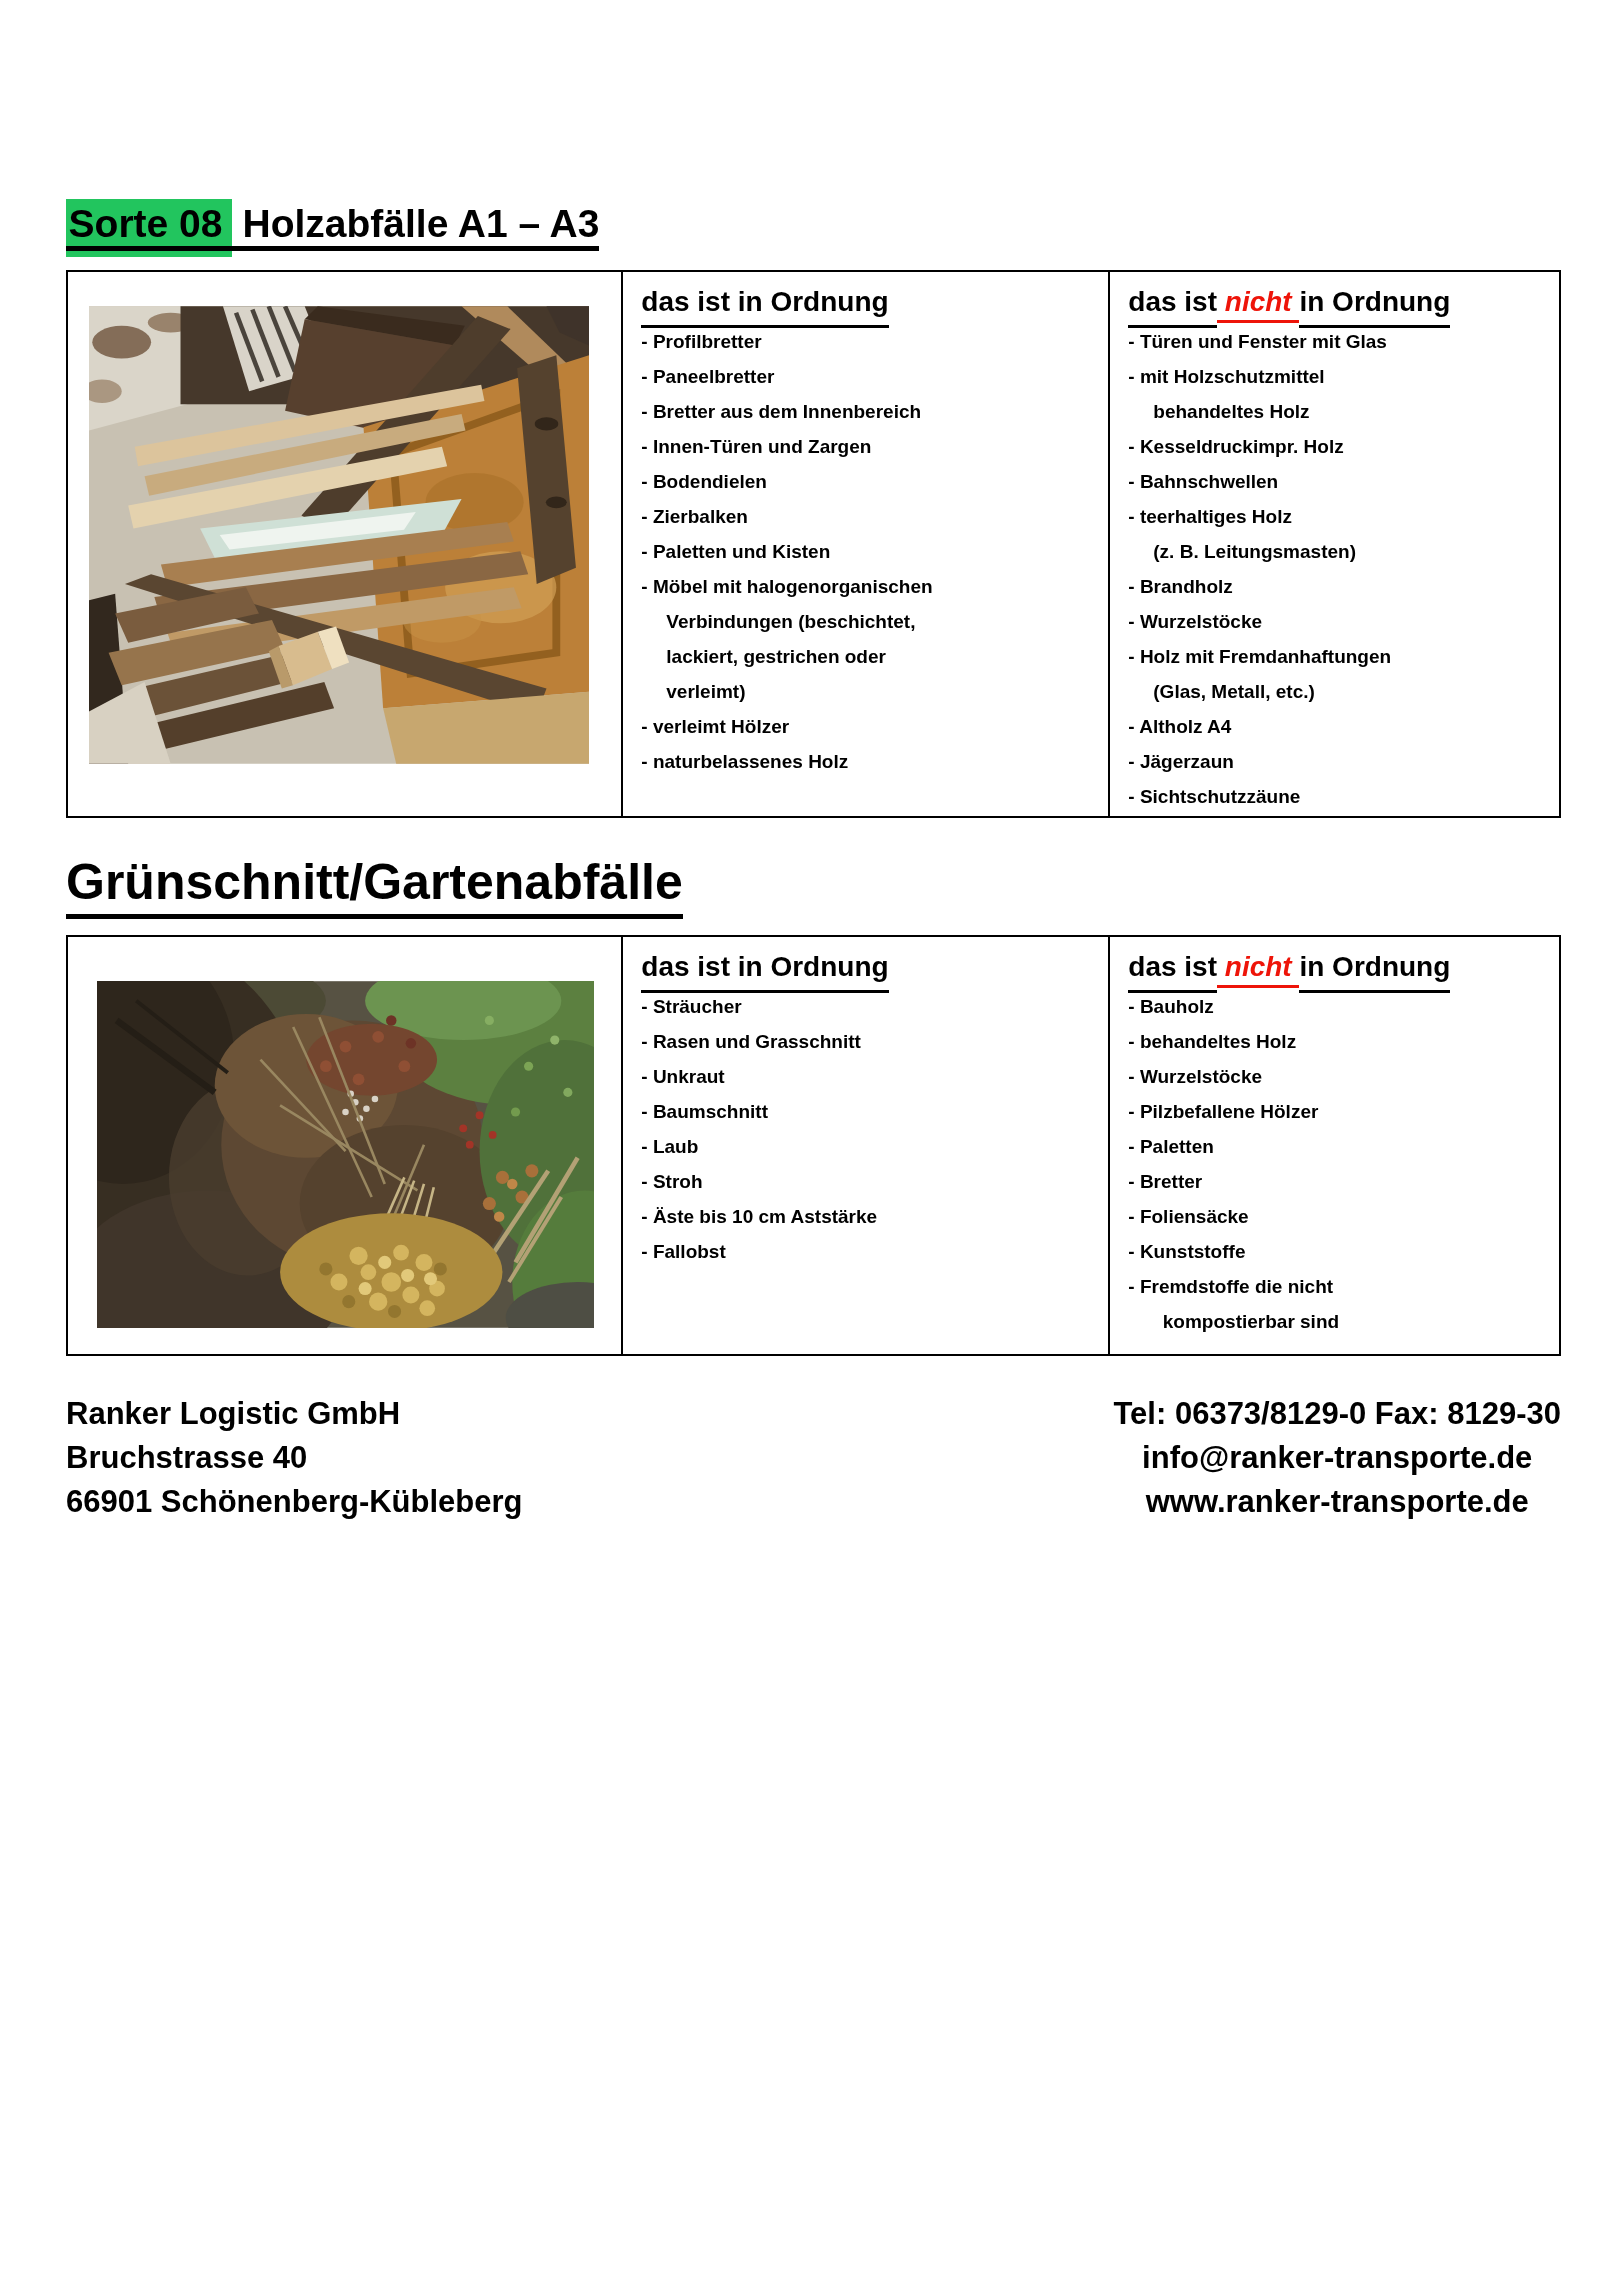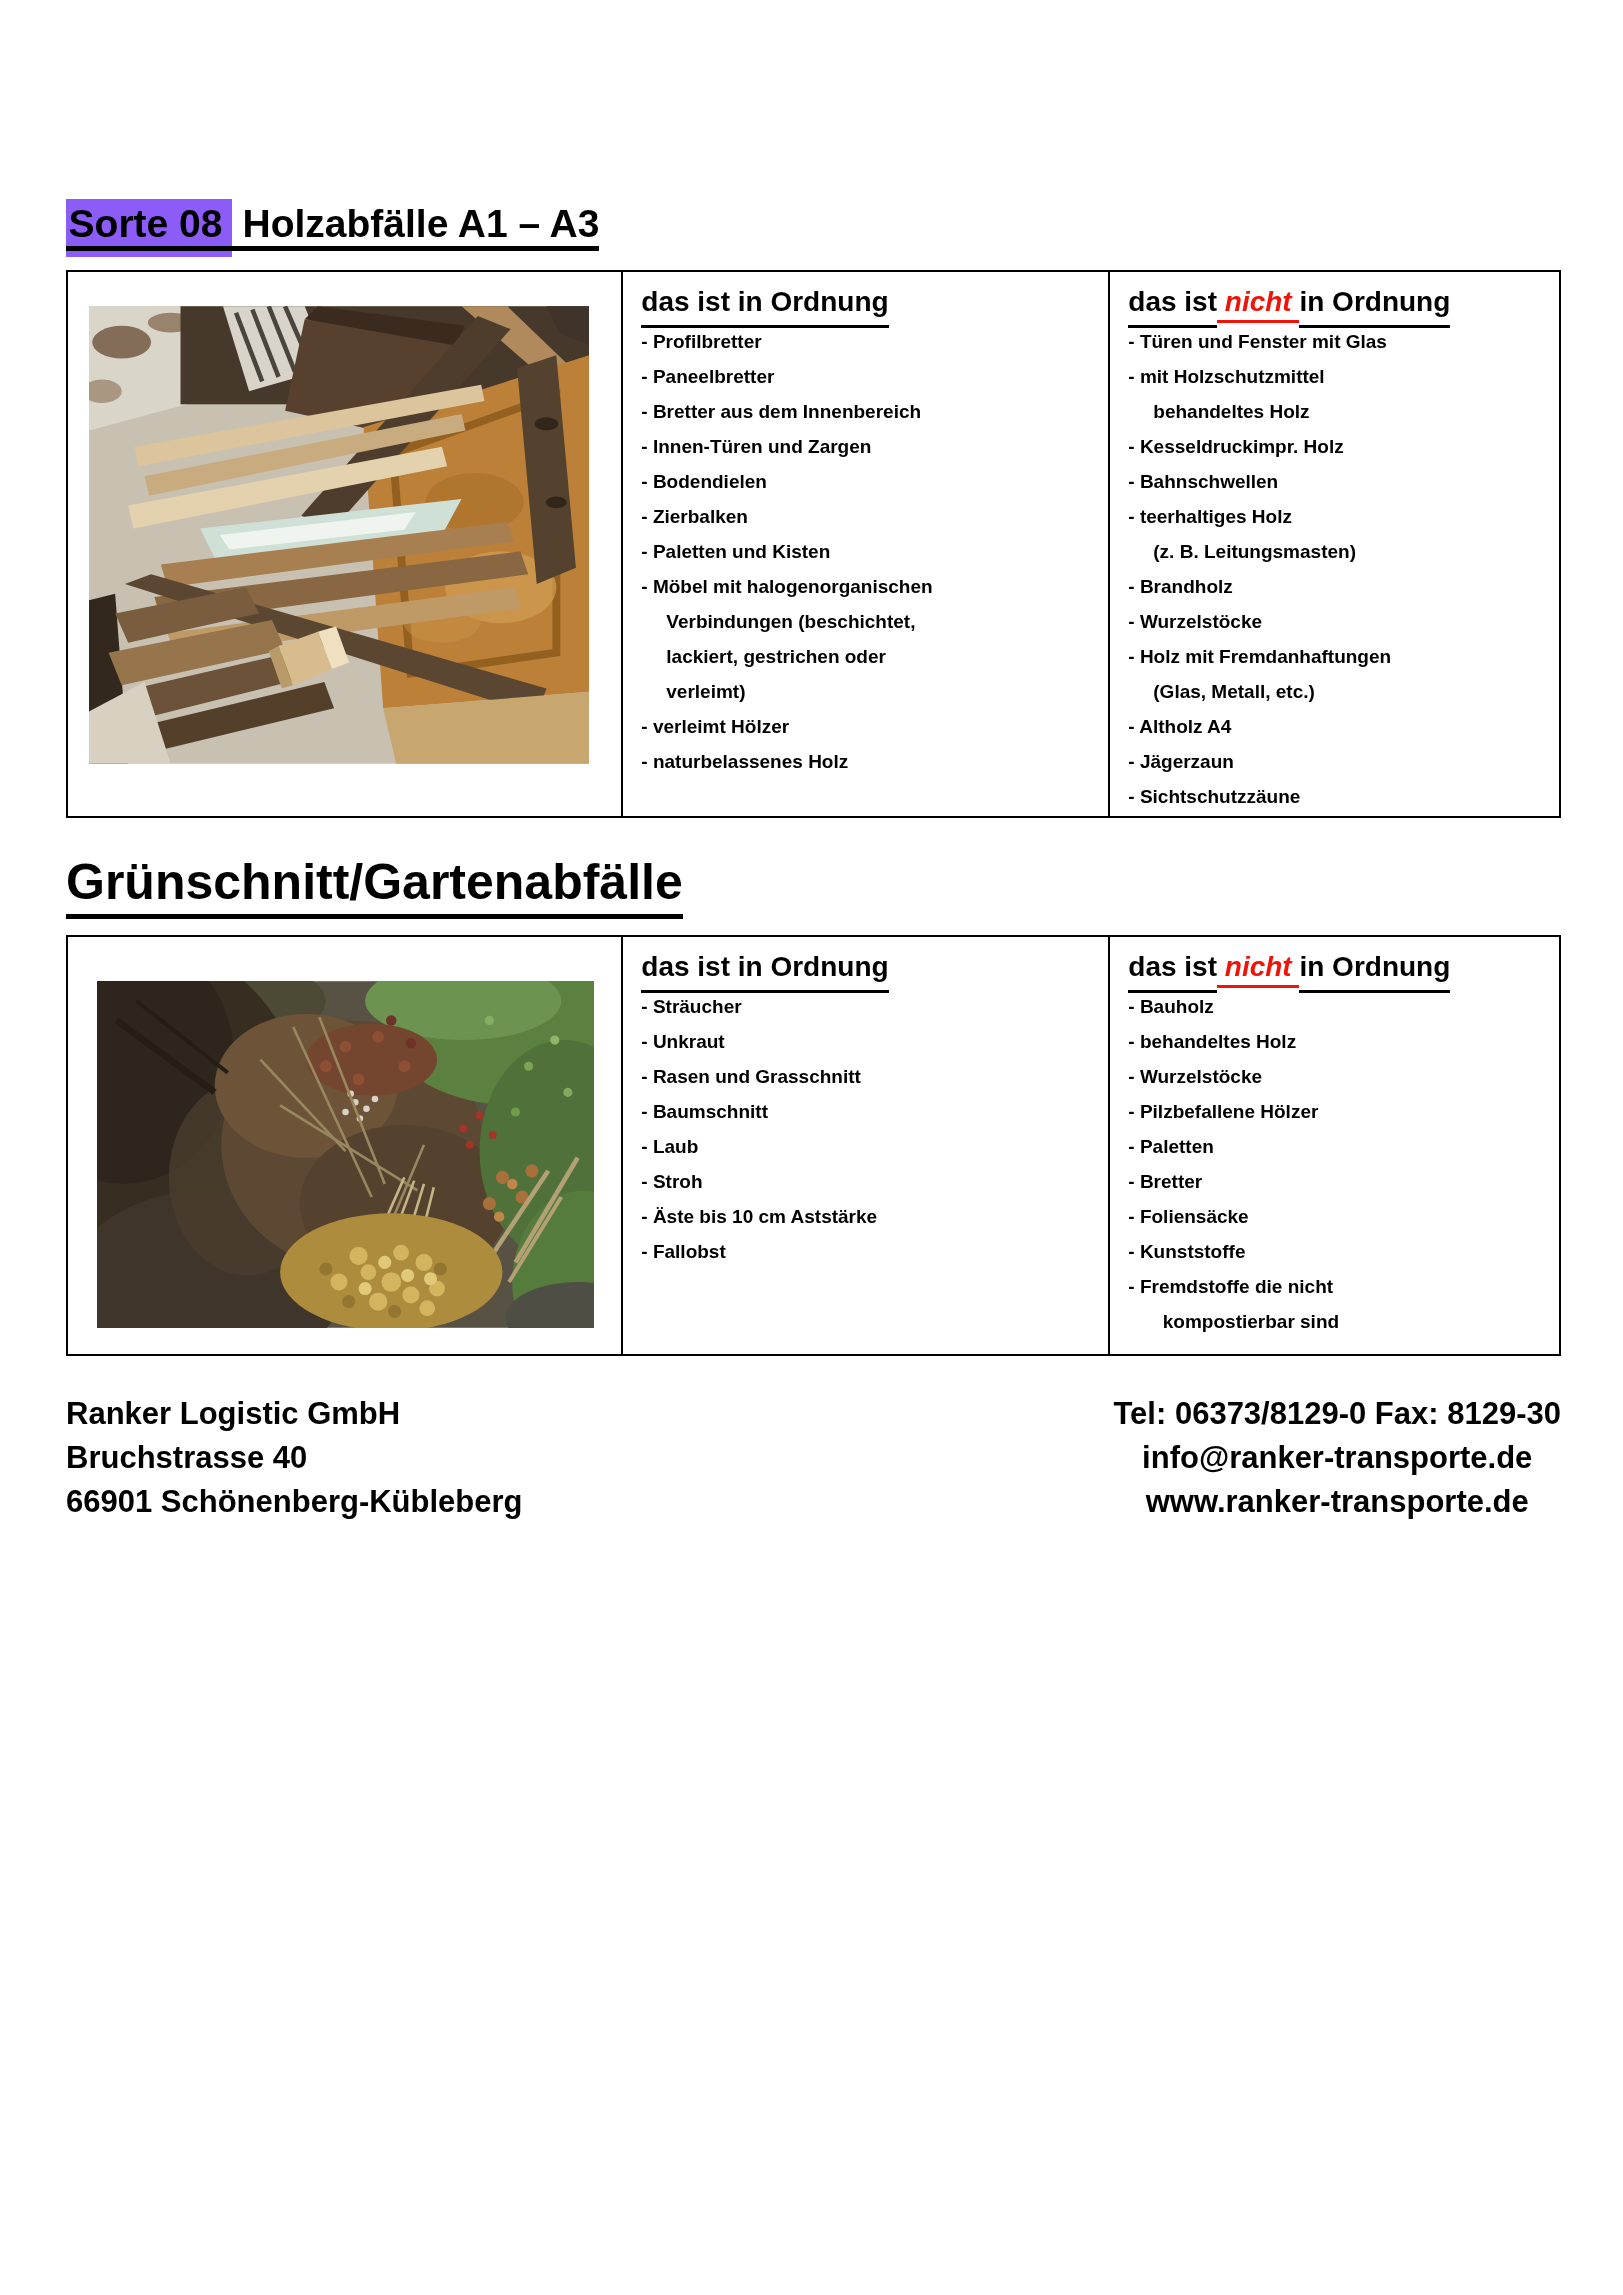--- a/index.html
+++ b/index.html
@@ -10,21 +10,21 @@
   }
   
   .page-title{
     position:absolute;left:66px;top:200px;
     font-size:39px;line-height:47px;white-space:nowrap;
     padding-bottom:5.2px;
   }
   .page-title::after{ 
     content:"";position:absolute;left:0;right:0;bottom:1.3px;height:4.6px;background:#000;
   }
-  .hl{background:#8b5cf6;padding:2.6px 9.2px 11.8px 2.6px;}
+  .hl{background:#22c55e;padding:2.6px 9.2px 11.8px 2.6px;}
   
   .sec-title{
     position:absolute;left:66px;top:852px;
     font-size:50px;line-height:61px;white-space:nowrap;
     border-bottom:5.2px solid #000;padding-bottom:1.3px;
   }
   
   .tbl{
     position:absolute;left:66px;width:1495px;
     border:2.6px solid #000;box-sizing:border-box;
@@ -229,22 +229,22 @@
         <circle cx="525" cy="440" r="10" fill="#93762f"></circle>
           <circle cx="350" cy="440" r="10" fill="#93762f"></circle>
         <ellipse cx="735" cy="515" rx="110" ry="55" fill="#4e4e44"></ellipse>
       </svg>
     </div>
   </div>
   <div class="col col-ok">
     <div class="col-h"><span class="u-black">das ist in Ordnung</span></div>
     <div class="list">
         <div class="li">- Sträucher</div>
+        <div class="li">- Rasen und Grasschnitt</div>
         <div class="li">- Unkraut</div>
-        <div class="li">- Rasen und Grasschnitt</div>
         <div class="li">- Baumschnitt</div>
         <div class="li">- Laub</div>
         <div class="li">- Stroh</div>
         <div class="li">- Äste bis 10 cm Aststärke</div>
         <div class="li">- Fallobst</div>
       </div>
   </div>
   <div class="col col-no">
     <div class="col-h"><span class="u-black">das ist</span><span class="u-red"> nicht </span><span class="u-black">in Ordnung</span></div>
     <div class="list">

